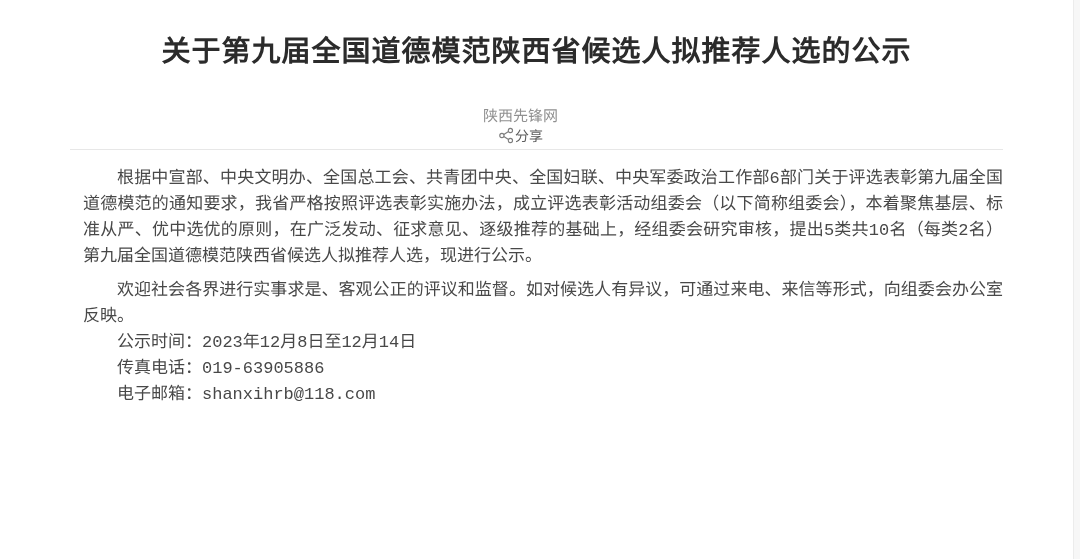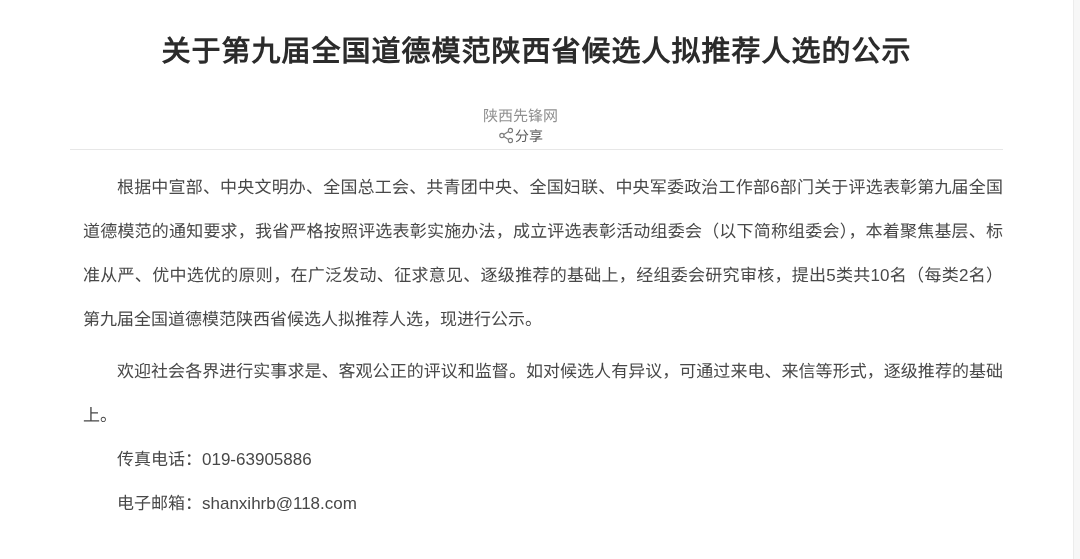--- a/index.html
+++ b/index.html
@@ -68,22 +68,23 @@
   .divider {
     border: none;
     border-top: 1px solid #e7e7e7;
     margin: 19px 70px 0 70px;
   }
   .article-body {
     margin: 16px 70px 0 70px;
     padding-left: 13px;
     color: #484848;
     font-size: 17px;
-    line-height: 44px;
+    line-height: 26px;
     text-align: justify;
+    font-family: Liberation Mono, monospace;
   }
   .article-body p {
     margin: 0;
     text-indent: 2em;
   }
   .article-body p.para + p.para {
     margin-top: 8px;
   }
   .detail {
     margin-top: 8px;
@@ -114,21 +115,22 @@
         </svg>
       </span>
       <span class="share-label">分享</span>
     </button>
   </div>
 
   <hr class="divider">
 
   <div class="article-body">
     <p class="para">根据中宣部、中央文明办、全国总工会、共青团中央、全国妇联、中央军委政治工作部6部门关于评选表彰第九届全国道德模范的通知要求，我省严格按照评选表彰实施办法，成立评选表彰活动组委会（以下简称组委会），本着聚焦基层、标准从严、优中选优的原则，在广泛发动、征求意见、逐级推荐的基础上，经组委会研究审核，提出5类共10名（每类2名）第九届全国道德模范陕西省候选人拟推荐人选，现进行公示。</p>
-    <p class="para">欢迎社会各界进行实事求是、客观公正的评议和监督。如对候选人有异议，可通过来电、来信等形式，逐级推荐的基础上。</p>
+    <p class="para">欢迎社会各界进行实事求是、客观公正的评议和监督。如对候选人有异议，可通过来电、来信等形式，向组委会办公室反映。</p>
 
+    <p class="detail"><span>公示时间：</span><span>2023年12月8日至12月14日</span></p>
 
     <p class="detail"><span>传真电话：</span><span>019-63905886</span></p>
 
     <p class="detail"><span>电子邮箱：</span><span>shanxihrb@118.com</span></p>
   </div>
 
 </div>
 
 </body></html>

